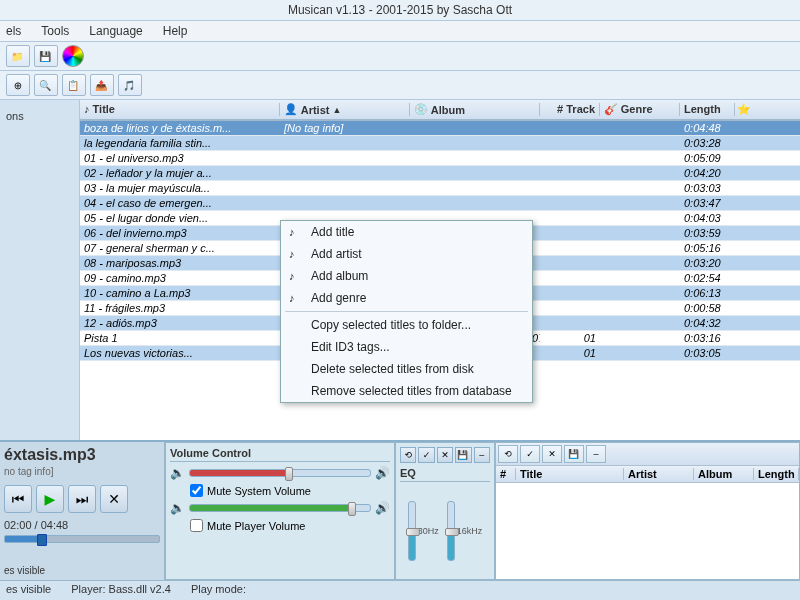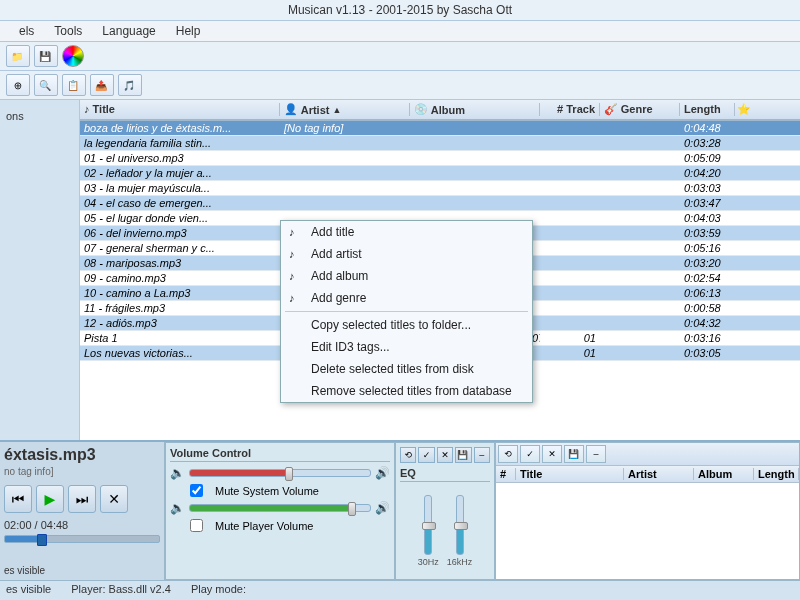--- a/index.html
+++ b/index.html
@@ -19,21 +19,21 @@
       text-align: center;
       padding: 3px 0;
       font-size: 12px;
       color: #333;
       border-bottom: 1px solid #b0c8e0;
     }
 
     
     #menubar {
       background: #f0f4f8;
-      padding: 2px 13px;
+      padding: 2px 0;
       display: flex;
       gap: 8px;
       border-bottom: 1px solid #b0c8e0;
     }
     .menu-item {
       padding: 1px 6px;
       cursor: pointer;
       color: #333;
     }
 
@@ -287,21 +287,21 @@
       width: 8px;
       height: 14px;
       background: linear-gradient(to bottom, #f0f0f0, #c0c0c0);
       border: 1px solid #888;
       border-radius: 2px;
     }
     .slider-thumb.green-thumb { left: 88%; }
     .mute-checkbox {
       display: flex;
       align-items: center;
-      gap: 12px;
+      gap: 4px;
       font-size: 11px;
       margin: 2px 0 2px 20px;
     }
 
     
     #eq-panel {
       width: 100px;
       background: #d8e8f0;
       border: 1px solid #9ab8cc;
       padding: 4px;
@@ -318,21 +318,21 @@
     }
     .eq-sliders {
       display: flex;
       gap: 8px;
       justify-content: center;
       flex: 1;
       align-items: center;
     }
     .eq-slider {
       display: flex;
-      flex-direction: column;
+      flex-direction: row;
       align-items: center;
       gap: 2px;
     }
     .eq-vert-track {
       width: 8px;
       height: 60px;
       background: linear-gradient(to bottom, #ccddee 50%, #44aacc 50%);
       border: 1px solid #8ab0cc;
       border-radius: 3px;
       position: relative;

